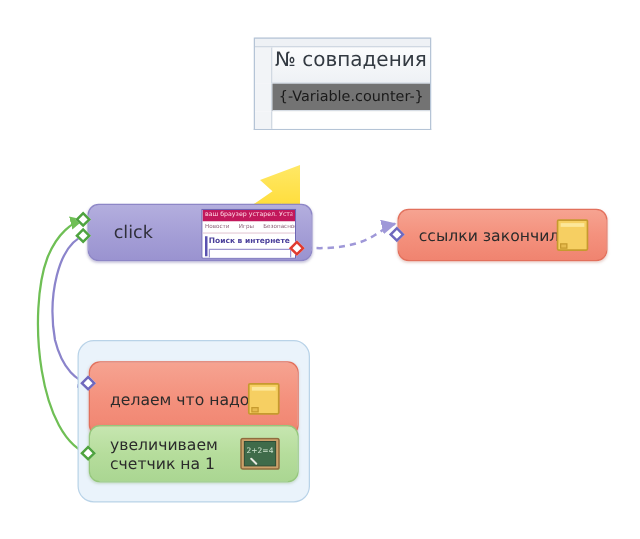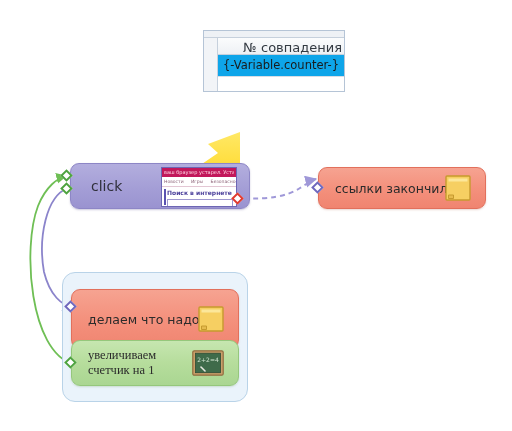--- a/index.html
+++ b/index.html
@@ -45,30 +45,30 @@
   .rt-gutter {
     width: 13px;
     flex: 0 0 13px;
     background: #f2f4f7;
     border-right: 1px solid #c6d0dc;
   }
   .rt-head {
     flex: 1;
     background: linear-gradient(to bottom, #fbfcfd 0%, #eef1f5 100%);
     border-bottom: 1px solid #c6d0dc;
-    text-align: right;
-    font-size: 13px;
+    text-align: left;
+    font-size: 16px;
     color: #333a42;
-    padding: 3px 2px 0 2px;
+    padding: 3px 2px 12px 2px;
     line-height: 13px;
     white-space: nowrap;
   }
   .rt-cell {
     flex: 1;
-    background: #0ea5e9;
+    background: #737373;
     border-bottom: 1px solid #d7dde5;
     font-size: 11.5px;
     color: #1a1a1a;
     padding: 3px 4px 4px 5px;
     line-height: 14px;
     white-space: nowrap;
   }
   .rt-cell-empty {
     flex: 1;
     background: #ffffff;
@@ -200,21 +200,21 @@
   
   #node-increment {
     left: 71px;
     top: 340px;
     width: 168px;
     height: 46px;
     background: linear-gradient(to bottom, #c6e6b0 0%, #b6dd9c 50%, #aad692 100%);
     border: 1px solid #95c77c;
     box-shadow: 0 1px 2px rgba(110,150,90,.25);
   }
-  #node-increment .node-label { margin-left: 16px; font-family: Liberation Serif, serif; }
+  #node-increment .node-label { margin-left: 16px; }
 
   
   #group-loop-body {
     position: absolute;
     left: 62px;
     top: 272px;
     width: 186px;
     height: 130px;
     box-sizing: border-box;
     border: 1px solid #b9d3e8;

